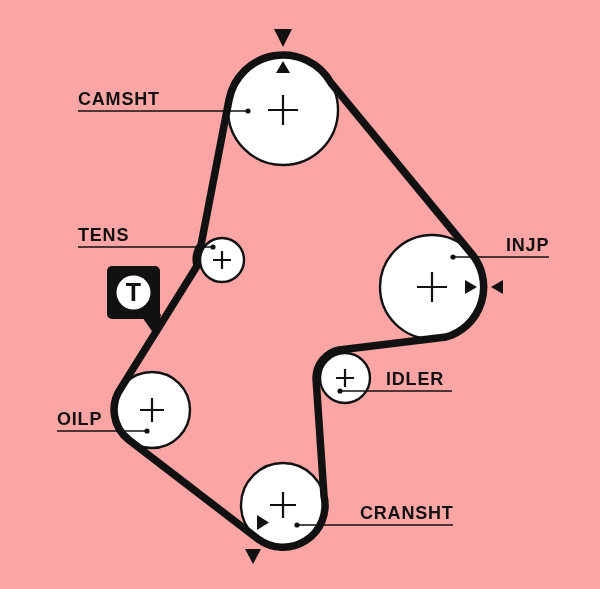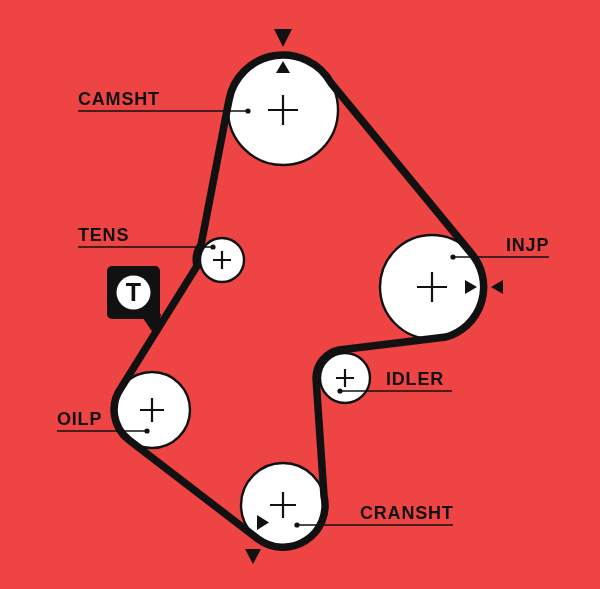--- a/index.html
+++ b/index.html
@@ -8,21 +8,21 @@
     background: #ffffff;
     width: 600px;
     height: 589px;
     overflow: hidden;
     font-family: "Liberation Sans", sans-serif;
   }
   .stage {
     position: relative;
     width: 600px;
     height: 589px;
-    background: #ef4444;
+    background: #fca5a5;
   }
   svg { display: block; }
   text.lbl {
     font-family: "Liberation Sans", "DejaVu Sans", sans-serif;
     font-weight: bold;
     font-size: 18px;
     letter-spacing: 0.8px;
     fill: #111111;
   }
   text.badge-t {

